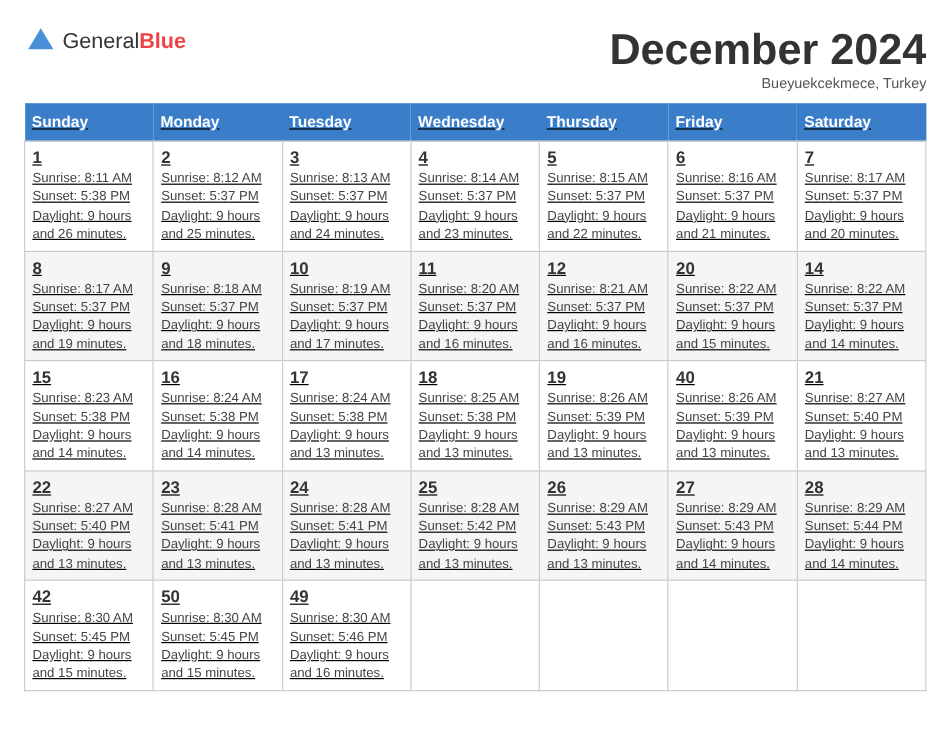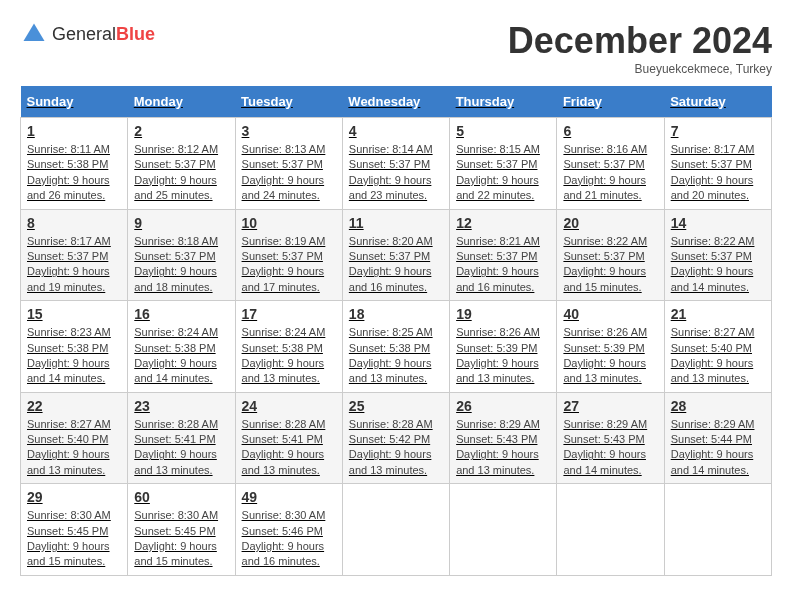--- a/index.html
+++ b/index.html
@@ -236,25 +236,25 @@
           <span class="day-num">27</span>
           <div class="day-detail">Sunrise: 8:29 AM<br>Sunset: 5:43 PM<br>Daylight: 9 hours<br>and 14 minutes.</div>
         </td>
         <td>
           <span class="day-num">28</span>
           <div class="day-detail">Sunrise: 8:29 AM<br>Sunset: 5:44 PM<br>Daylight: 9 hours<br>and 14 minutes.</div>
         </td>
       </tr>
       <tr>
         <td>
-          <span class="day-num">29</span>
+          <span class="day-num">42</span>
           <div class="day-detail">Sunrise: 8:30 AM<br>Sunset: 5:45 PM<br>Daylight: 9 hours<br>and 15 minutes.</div>
         </td>
         <td>
-          <span class="day-num">60</span>
+          <span class="day-num">50</span>
           <div class="day-detail">Sunrise: 8:30 AM<br>Sunset: 5:45 PM<br>Daylight: 9 hours<br>and 15 minutes.</div>
         </td>
         <td>
           <span class="day-num">49</span>
           <div class="day-detail">Sunrise: 8:30 AM<br>Sunset: 5:46 PM<br>Daylight: 9 hours<br>and 16 minutes.</div>
         </td>
         <td class="empty-cell"></td>
         <td class="empty-cell"></td>
         <td class="empty-cell"></td>
         <td class="empty-cell"></td>

